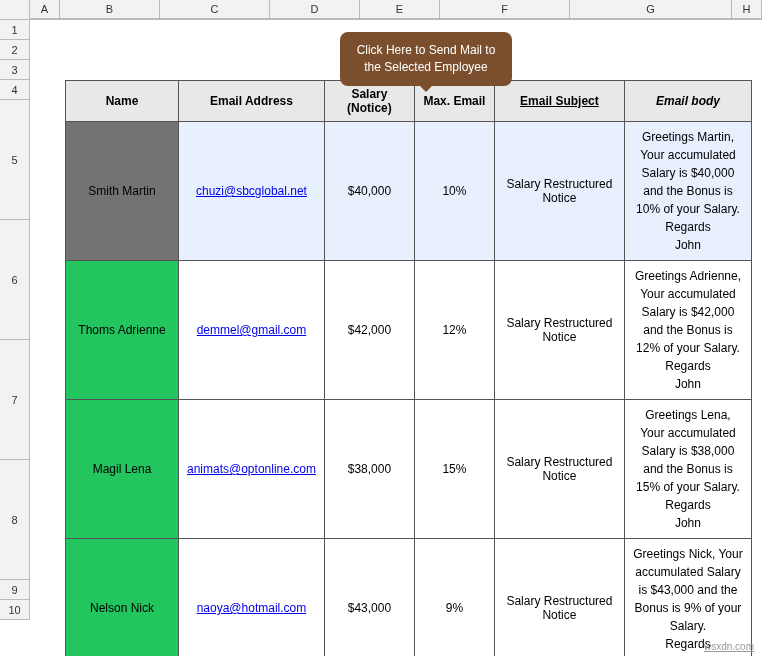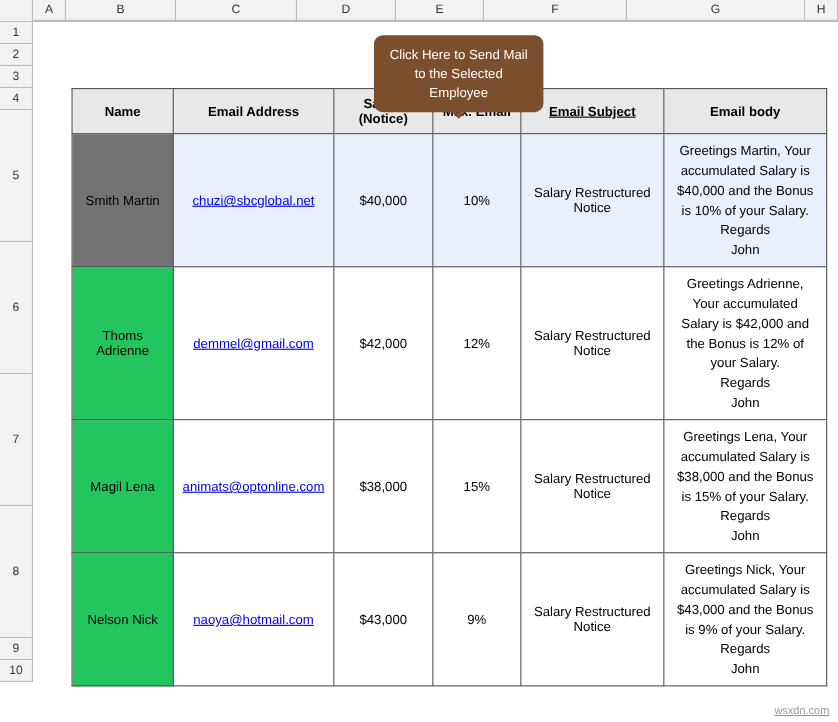--- a/index.html
+++ b/index.html
@@ -120,21 +120,21 @@
       position: absolute;
       top: 12px;
       left: 310px;
       background: #7B4F2E;
       color: #fff;
       border-radius: 8px;
       padding: 10px 14px;
       font-size: 12px;
       font-weight: normal;
       text-align: center;
-      width: 154px;
+      width: 172px;
       line-height: 1.4;
       cursor: pointer;
       z-index: 10;
     }
     .tooltip-button::after {
       content: '';
       position: absolute;
       bottom: -12px;
       left: 50%;
       transform: translateX(-50%);
@@ -144,26 +144,26 @@
 
     
     .selected-row td {
       background: #e8f0fe;
     }
     .selected-row .name-cell {
       background: #737373;
     }
 
     
-    .col-name { width: 92px; }
+    .col-name { width: 113px; }
     .col-email { width: 110px; margin-top: 12px; }
     .col-salary { width: 90px; }
     .col-bonus { width: 80px; }
     .col-subject { width: 130px; text-decoration: underline; }
-    .col-body { width: auto; }
+    .col-body { width: auto; font-style: italic; }
 
     
     .rh-small { height: 20px; }
     .rh-row5 { height: 120px; }
     .rh-row6 { height: 120px; }
     .rh-row7 { height: 120px; }
     .rh-row8 { height: 120px; }
 
     .wsxdn-watermark {
       position: absolute;

